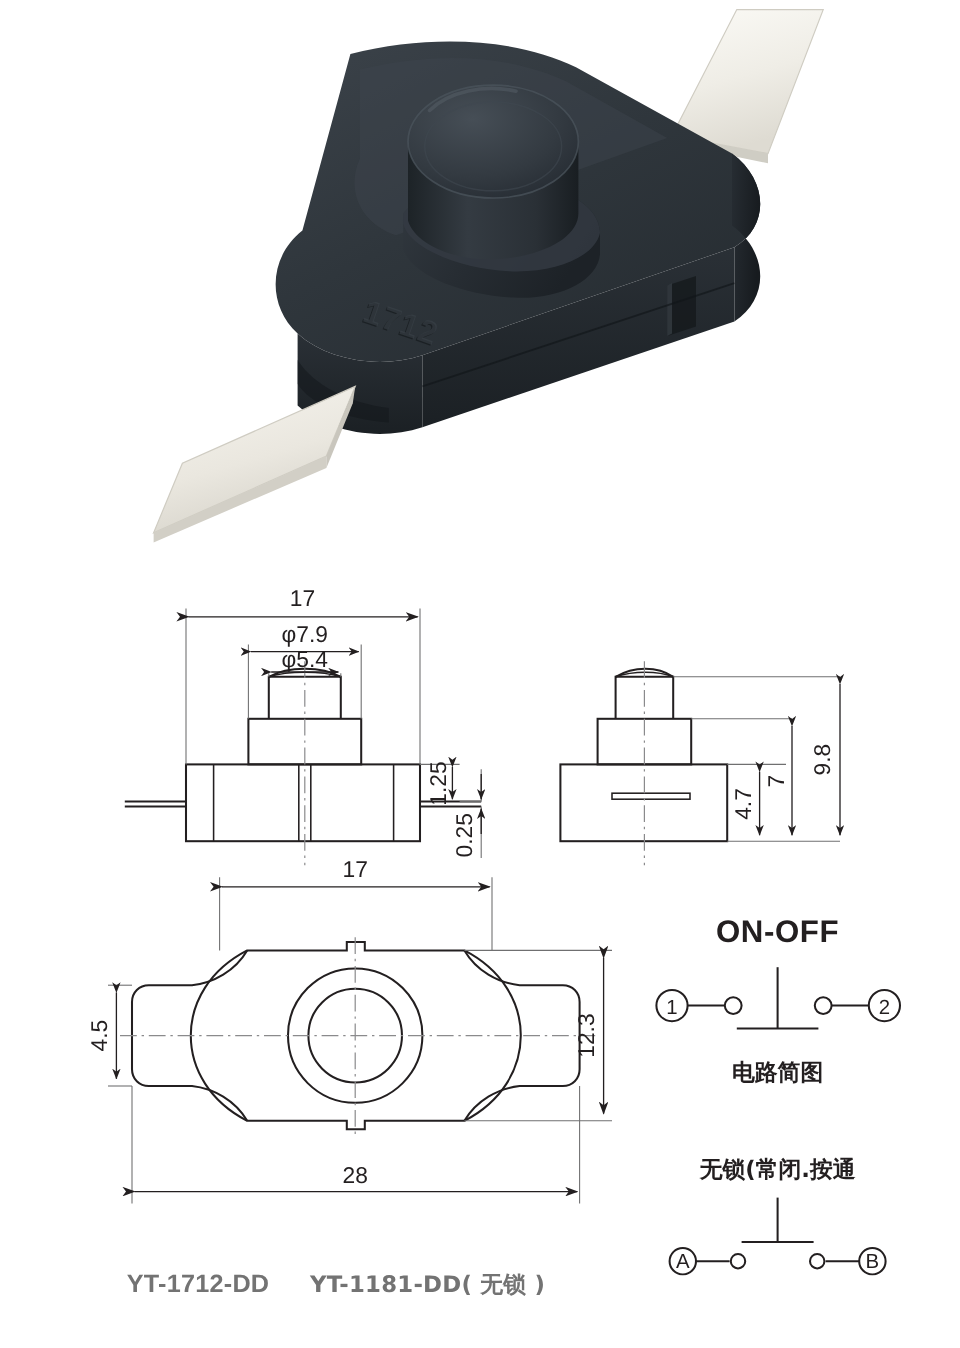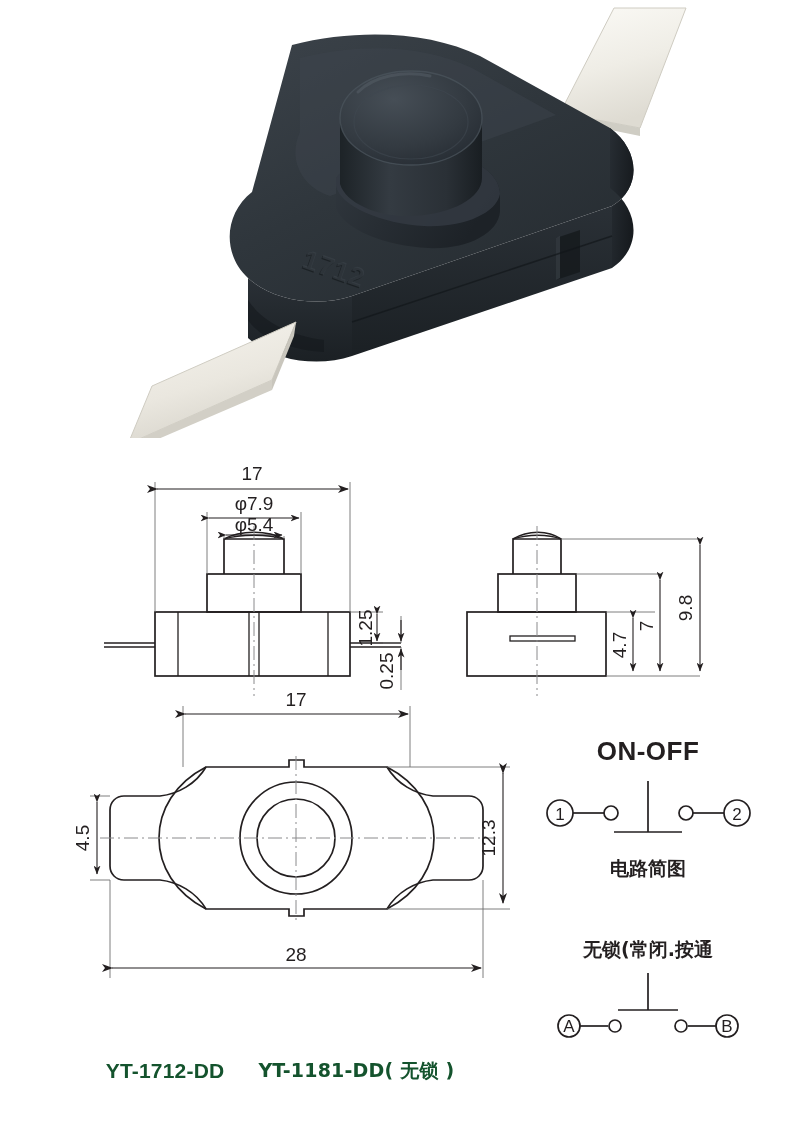--- a/index.html
+++ b/index.html
@@ -8,30 +8,30 @@
     width:800px;height:1123px;position:relative;overflow:hidden;
     font-family:"Liberation Sans","DejaVu Sans",sans-serif;
     color:#231f20;
   }
   .sheet{position:absolute;inset:0;}
 
   
   #photo{position:absolute;left:0;top:0;width:800px;height:462px;}
 
   
-  #drawings{position:absolute;left:0;top:438px;width:741px;height:600px;}
+  #drawings{position:absolute;left:0;top:463px;width:741px;height:600px;}
 
   
   .caption-row{
     position:absolute;left:0;top:1048px;width:560px;height:46px;
     display:flex;align-items:center;justify-content:center;gap:34px;
   }
   .model{
     font-size:21px;font-weight:bold;letter-spacing:.2px;
-    color:#14532d;white-space:nowrap;text-align:center;
+    color:#737373;white-space:nowrap;text-align:center;
   }
 </style>
 </head>
 <body>
 
 <div class="sheet">
 
   <div id="photo">
     <svg width="800" height="462" viewBox="0 0 800 462" xmlns="http://www.w3.org/2000/svg">
       <defs>

